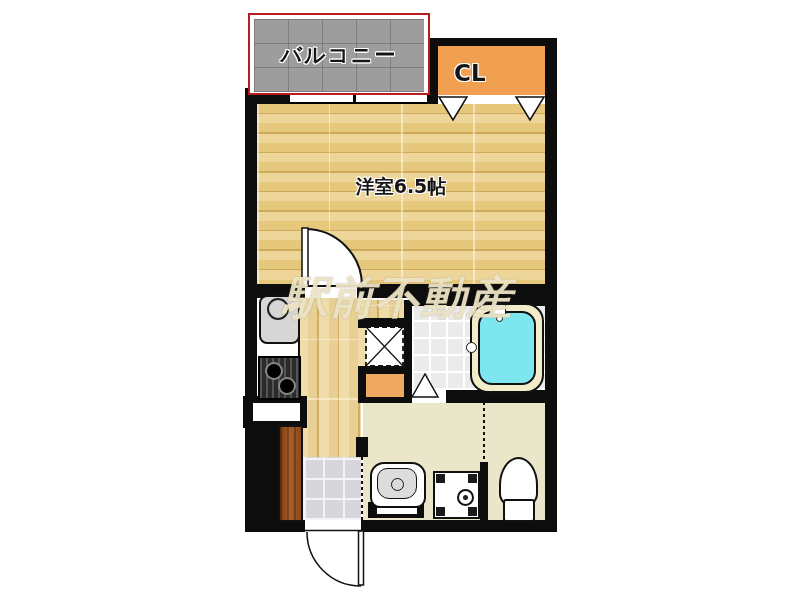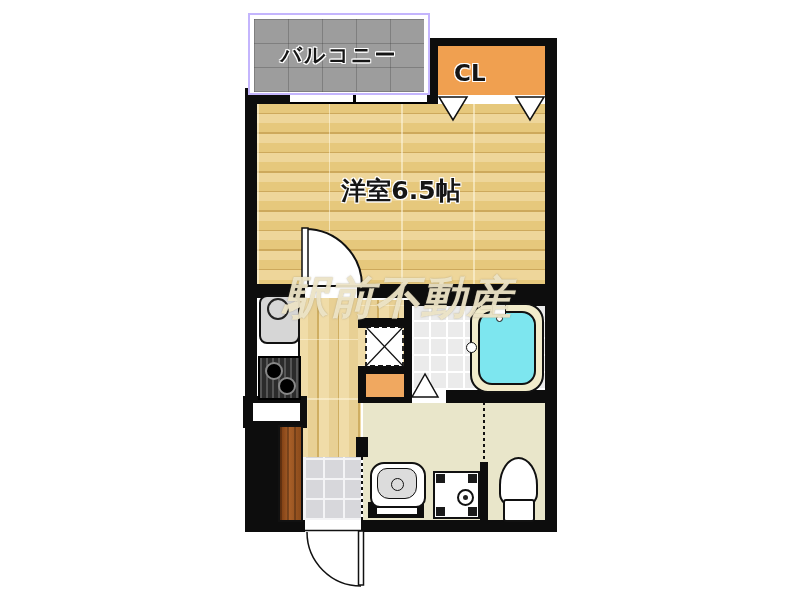--- a/index.html
+++ b/index.html
@@ -17,21 +17,21 @@
       repeating-linear-gradient(90deg, #f0dca8 0 10px, #e8d094 10px 19px, #cfae62 19px 20.5px);}
   .cream{background:var(--cream,#e9e6ca);}
   .tile-bath{background-color:var(--tile,#ebebeb);
     background-image:
       repeating-linear-gradient(90deg, #fff 0 2px, rgba(255,255,255,0) 2px 17px),
       repeating-linear-gradient(0deg, #fff 0 2px, rgba(255,255,255,0) 2px 17px);}
   .tile-entry{background-color:var(--entrance,#d7d7db);
     background-image:
       repeating-linear-gradient(90deg, #f4f4f6 0 2.5px, rgba(255,255,255,0) 2.5px 20px),
       repeating-linear-gradient(0deg, #f4f4f6 0 2.5px, rgba(255,255,255,0) 2.5px 20px);}
-  .balcony-box{border:2px solid #c4b5fd;background:#fff;}
+  .balcony-box{border:2px solid #b91c1c;background:#fff;}
   .balcony-tiles{background-color:var(--balcony,#9d9d9d);
     background-image:
       repeating-linear-gradient(90deg, rgba(50,50,50,.28) 0 1px, rgba(0,0,0,0) 1px 34px),
       repeating-linear-gradient(0deg, rgba(50,50,50,.28) 0 1px, rgba(0,0,0,0) 1px 24px);}
   .halo{color:#151515;text-shadow:-1px -1px 0 #fff,1px -1px 0 #fff,-1px 1px 0 #fff,1px 1px 0 #fff,0 1px 0 #fff,0 -1px 0 #fff;}
   .label{white-space:nowrap;}
   .watermark{font-weight:bold;color:var(--wm,rgba(242,233,203,.9));letter-spacing:1px;
              text-shadow:0 0 1.5px rgba(120,112,92,.55);font-style:italic;}
   svg{position:absolute;left:0;top:0;pointer-events:none;}
 </style>
@@ -147,17 +147,17 @@
       <rect x="366" y="327" width="37" height="39" fill="#fff" stroke="#111" stroke-width="1.8" stroke-dasharray="5 3"></rect>
       <line x1="366" y1="327" x2="403" y2="366" stroke="#111" stroke-width="1.2"></line>
       <line x1="403" y1="327" x2="366" y2="366" stroke="#111" stroke-width="1.2"></line>
     </g>
     <g>
       <line x1="362" y1="457" x2="362" y2="520" stroke="#111" stroke-width="2" stroke-dasharray="3 3"></line>
       <line x1="484" y1="402" x2="484" y2="462" stroke="#111" stroke-width="2" stroke-dasharray="3 3"></line>
     </g>
   </svg>
 
-  <div class="abs halo label" style="left:257px;top:174px;width:288px;text-align:center;font-size:25px;font-weight:600;">洋室6.5帖</div>
+  <div class="abs halo label" style="left:257px;top:174px;width:288px;text-align:center;font-size:19px;font-weight:600;">洋室6.5帖</div>
 
   <div class="abs watermark label" style="left:283px;top:268px;font-size:45px;">駅前不動産</div>
 
 </div>
 
 </body></html>

